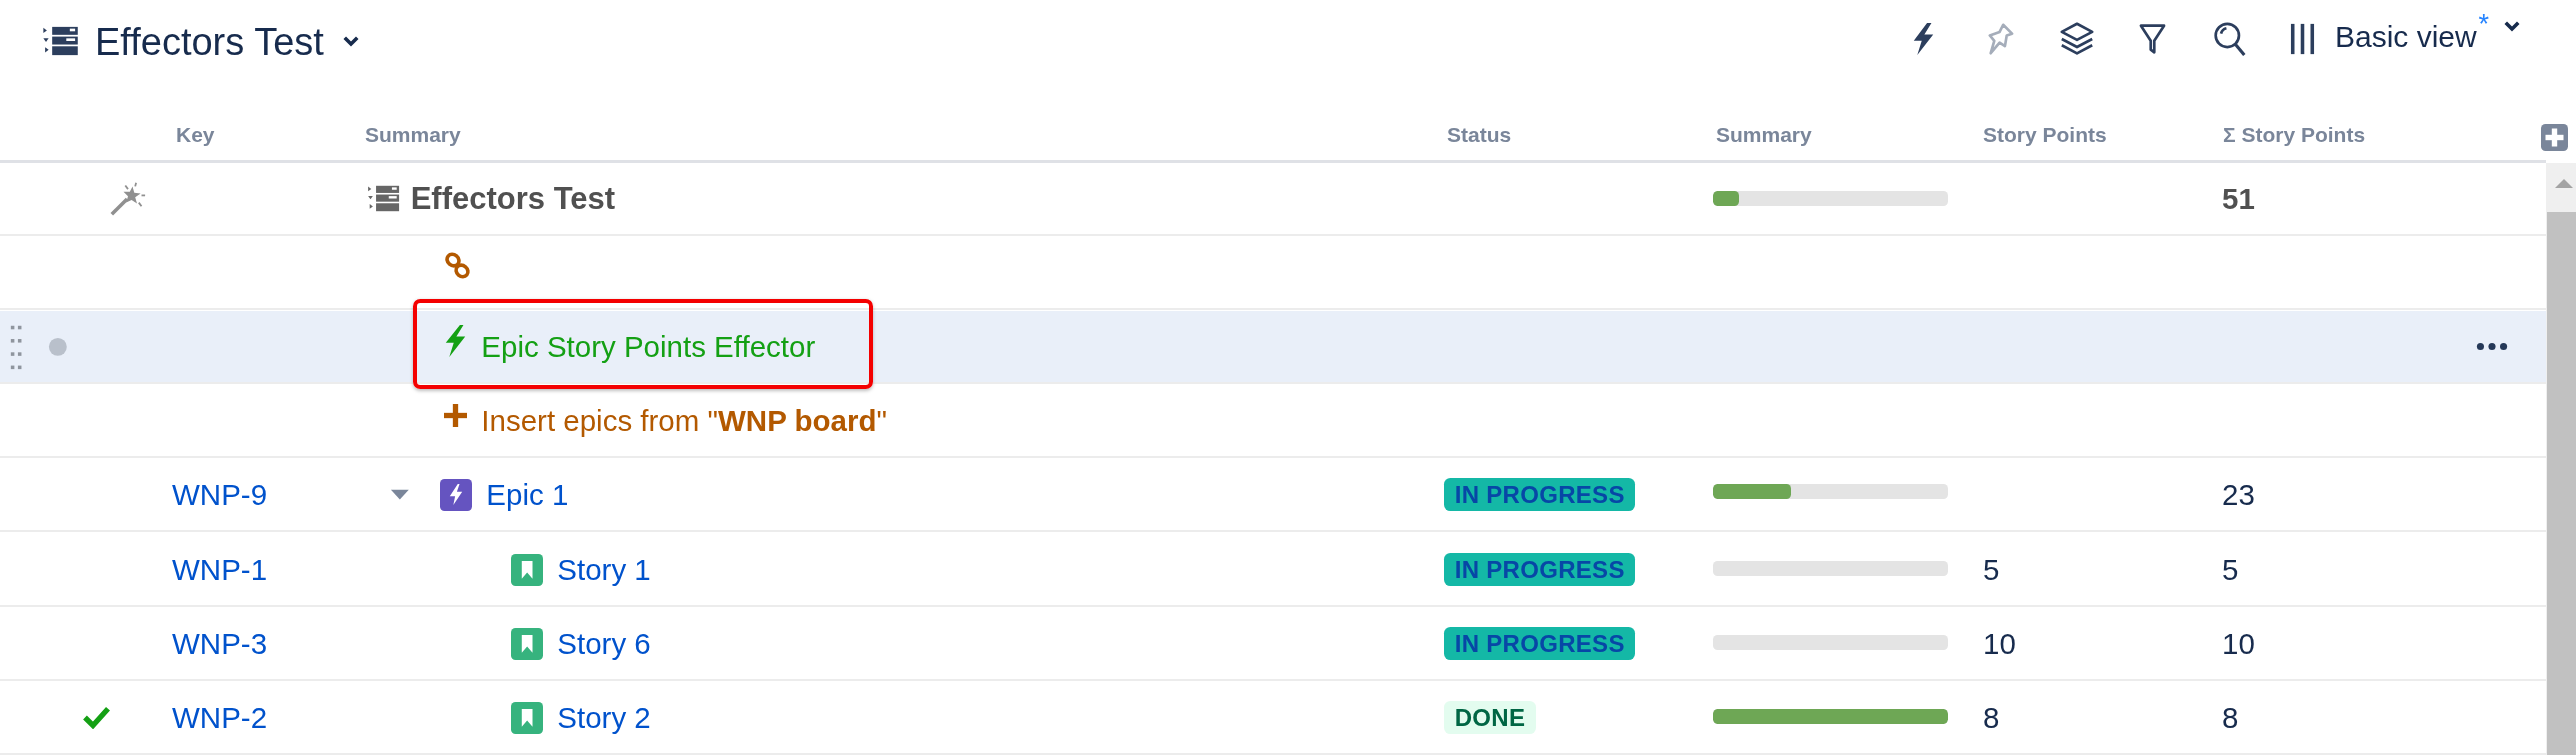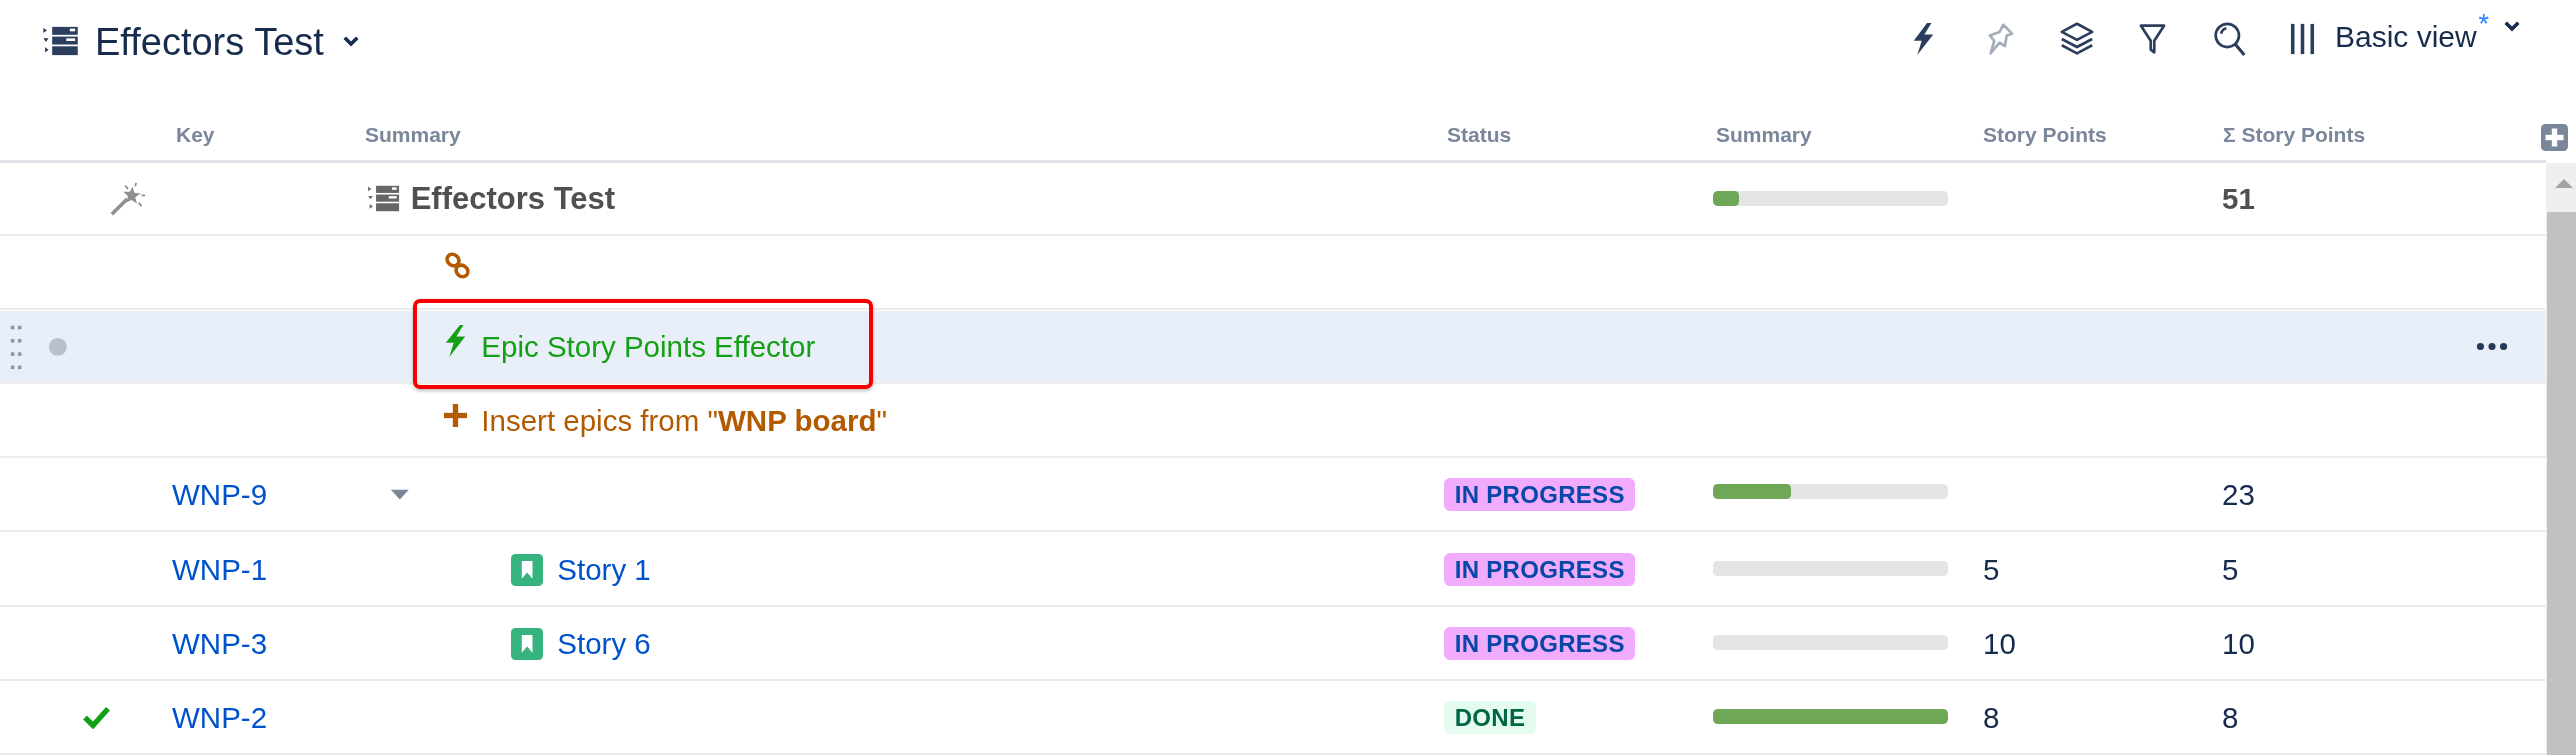--- a/index.html
+++ b/index.html
@@ -19,21 +19,21 @@
   #add-col { left:2541px; top:124px; width:27px; height:27px; background:#7a869a; border-radius:4.5px; }
   
   .row { position:absolute; left:0; width:2546px; height:73px; border-bottom:2.7px solid #ececec; box-sizing:border-box; }
   .row.hl { background:#e9eff9; }
   .cell { position:absolute; top:0; height:71px; display:flex; align-items:center; font-size:29.5px; }
   .key { left:172px; color:#0052cc; }
   .link { color:#0052cc; }
   .gen { color:#b35900; }
   .eff { color:#14a014; }
   .badge { font-size:24px; font-weight:bold; padding:2.7px 10.7px; border-radius:6.3px; letter-spacing:0.3px; }
-  .badge.prog { background:#f0abfc; color:#0747a6; }
+  .badge.prog { background:#14b8a6; color:#0747a6; }
   .badge.done { background:#e3fcef; color:#006644; }
   .pbar { position:absolute; top:30px; left:1713px; width:235px; height:15px; background:#e4e4e4; border-radius:4.5px; overflow:hidden; }
   .pfill { height:100%; background:#6ea755; border-radius:4.5px; }
   .num { color:#172b4d; }
   .sum-bold { font-weight:bold; color:#505050; }
   .issue-icon { width:32px; height:32px; border-radius:4.5px; display:flex; align-items:center; justify-content:center; margin-right:14.3px; }
   #red-box { left:413px; top:299px; width:460px; height:90px; border:4.5px solid #f40000; border-radius:7.2px; box-sizing:border-box;
              box-shadow:0 1.8px 3.6px rgba(0,0,0,0.25); }
   
   #scroll-track { left:2546px; top:163px; width:30px; height:593px; background:#efefef; }
@@ -216,20 +216,28 @@
   </div>
 </div>
 
 <div class="row" style="top:459px">
   <div class="cell key">WNP-9</div>
   <div class="cell" style="left:390px">
     <svg width="19.7" height="12.5" viewBox="0 0 22 14">
         <polygon points="1,2 21,2 11,13" fill="#7a869a"></polygon>
       </svg>
   </div>
+  <div class="cell link" style="left:440px">
+    <span class="issue-icon" style="background:#6554c0">
+      <svg width="16" height="23" viewBox="0 0 18 26">
+          <polygon points="11,1 2,15 8,15 6,25 16,10 10,10 13,1" fill="#fff"></polygon>
+        </svg>
+    </span>
+    <span>Epic 1</span>
+  </div>
   <div class="cell" style="left:1444px">
     <span class="badge prog">IN PROGRESS</span>
   </div>
   <div class="pbar" style="top:25px">
       <div class="pfill" style="width: 33%;"></div>
     </div>
   <div class="cell num" style="left:1983px"></div>
   <div class="cell num" style="left:2222px">23</div>
 </div>
 
@@ -269,20 +277,28 @@
   <div class="cell num" style="left:2222px">10</div>
 </div>
 
 <div class="row" style="top:682px">
   <div class="cell" style="left:82px">
     <svg width="29" height="23" viewBox="0 0 32 26">
         <polyline points="3,13 12,22 29,3" fill="none" stroke="#14a014" stroke-width="6"></polyline>
       </svg>
   </div>
   <div class="cell key">WNP-2</div>
+  <div class="cell link" style="left:511px">
+    <span class="issue-icon" style="background:#36b37e">
+      <svg width="14.3" height="19.7" viewBox="0 0 16 22">
+          <polygon points="2,1 14,1 14,21 8,14 2,21" fill="#fff"></polygon>
+        </svg>
+    </span>
+    <span>Story 2</span>
+  </div>
   <div class="cell" style="left:1444px">
     <span class="badge done">DONE</span>
   </div>
   <div class="pbar" style="top:27px">
       <div class="pfill" style="width: 100%;"></div>
     </div>
   <div class="cell num" style="left:1983px">8</div>
   <div class="cell num" style="left:2222px">8</div>
 </div>
 

